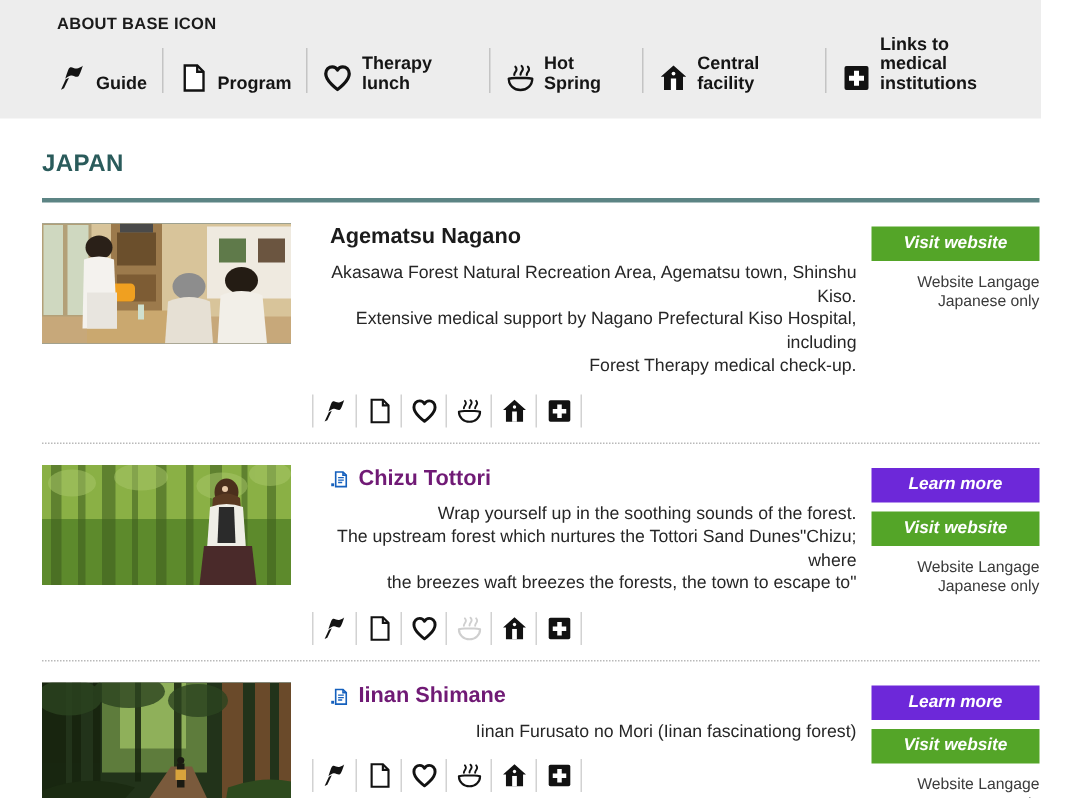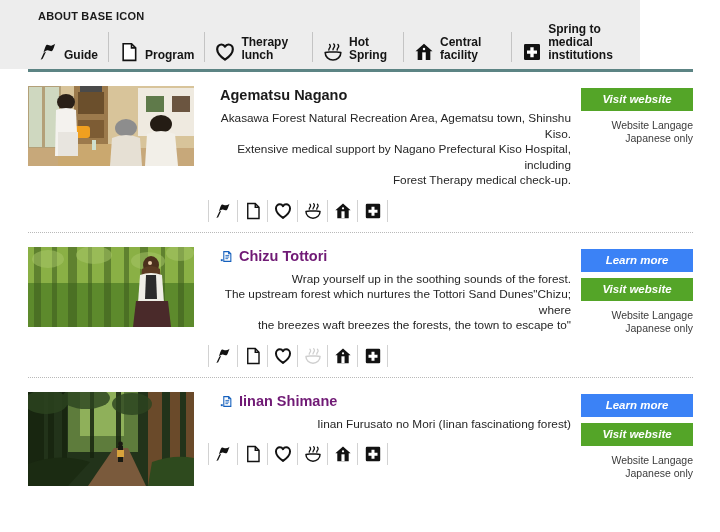--- a/index.html
+++ b/index.html
@@ -7,22 +7,22 @@
     margin: 0; padding: 0;
     width: 720px; height: 532px;
     background: #ffffff;
     font-family: "Liberation Sans", sans-serif;
     overflow: hidden;
   }
 
   
   .legend-bar {
     background: #ededed;
-    padding: 10px 0 7px 38px;
-    width: 640px;
+    padding: 10px 0 17px 38px;
+    width: 694px;
   }
   .legend-title {
     font-size: 11px;
     font-weight: bold;
     color: #1b1b1b;
     letter-spacing: .2px;
     margin-bottom: 10px;
   }
   .legend-items {
     display: flex;
@@ -141,21 +141,21 @@
     font-weight: bold;
     color: #ffffff;
     padding: 5px 0 5px 0;
     margin-bottom: 6px;
     line-height: 13px;
     cursor: pointer;
     user-select: none;
     font-style: italic;
   }
   .btn-green { background: #54a528; }
-  .btn-blue  { background: #3b82f6; }
+  .btn-blue  { background: #6d28d9; }
   .note {
     font-size: 10.5px;
     color: #3b3b3b;
     text-align: right;
     line-height: 13px;
     margin-top: 2px;
   }
 </style>
 </head>
 <body>
@@ -210,26 +210,27 @@
         </span>
         <span class="lbl">Central facility</span>
       </div>
       <div class="legend-item">
         <span class="ic">
           <svg width="20" height="20" viewBox="0 0 24 24">
             <rect x="2.4" y="2.4" width="19.2" height="19.2" rx="1.6" fill="#121212"></rect>
             <path d="M10.0 6.2 H14.0 V10.2 H18.0 V14.2 H14.0 V18.2 H10.0 V14.2 H6.0 V10.2 H10.0 Z" fill="#ffffff"></path>
           </svg>
         </span>
-        <span class="lbl two-line">Spring to medical institutions</span>
+        <span class="lbl two-line">Links to medical institutions</span>
       </div>
     </div>
 </div>
 
 <div class="section">
+  <div class="section-title">JAPAN</div>
   <div class="section-rule"></div>
   <div id="entries">
       <div class="entry">
         <div class="thumb"><svg width="166" height="80" viewBox="0 0 166 80" preserveAspectRatio="none">
             <rect width="166" height="80" fill="#d8c49a"></rect>
             <rect x="0" y="0" width="32" height="62" fill="#cfd8c0"></rect>
             <rect x="0" y="0" width="32" height="62" fill="none" stroke="#b3a078" stroke-width="2"></rect>
             <rect x="14" y="0" width="3" height="62" fill="#b3a078"></rect>
             <rect x="46" y="0" width="34" height="66" fill="#9c7a4c"></rect>
             <rect x="50" y="6" width="26" height="22" fill="#6b4f2c"></rect>

